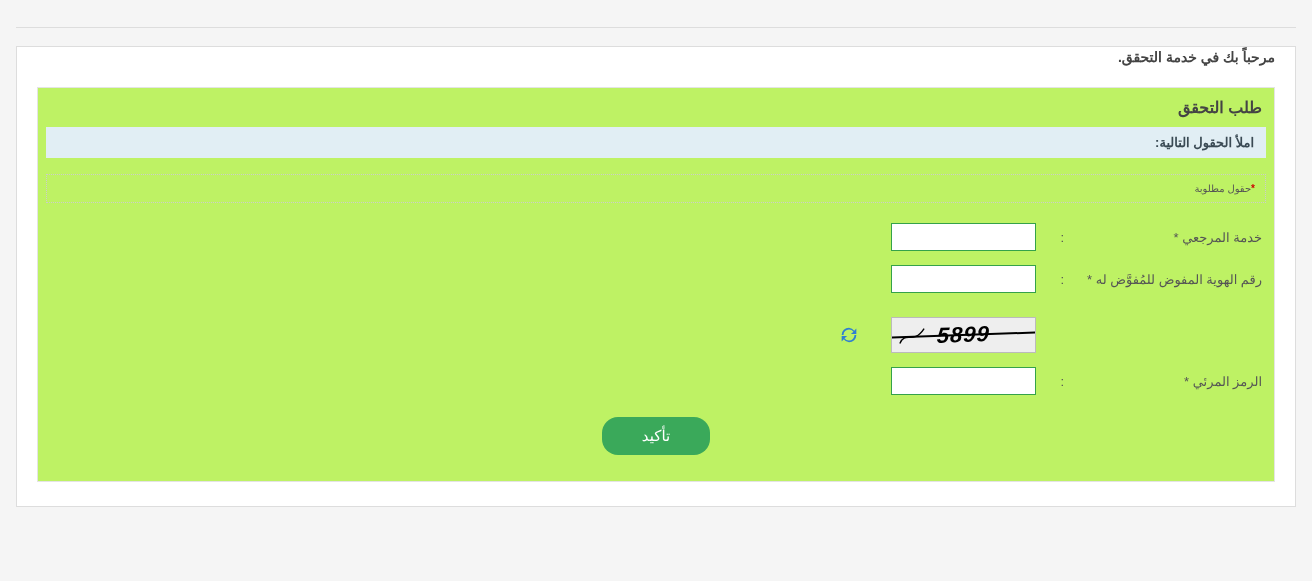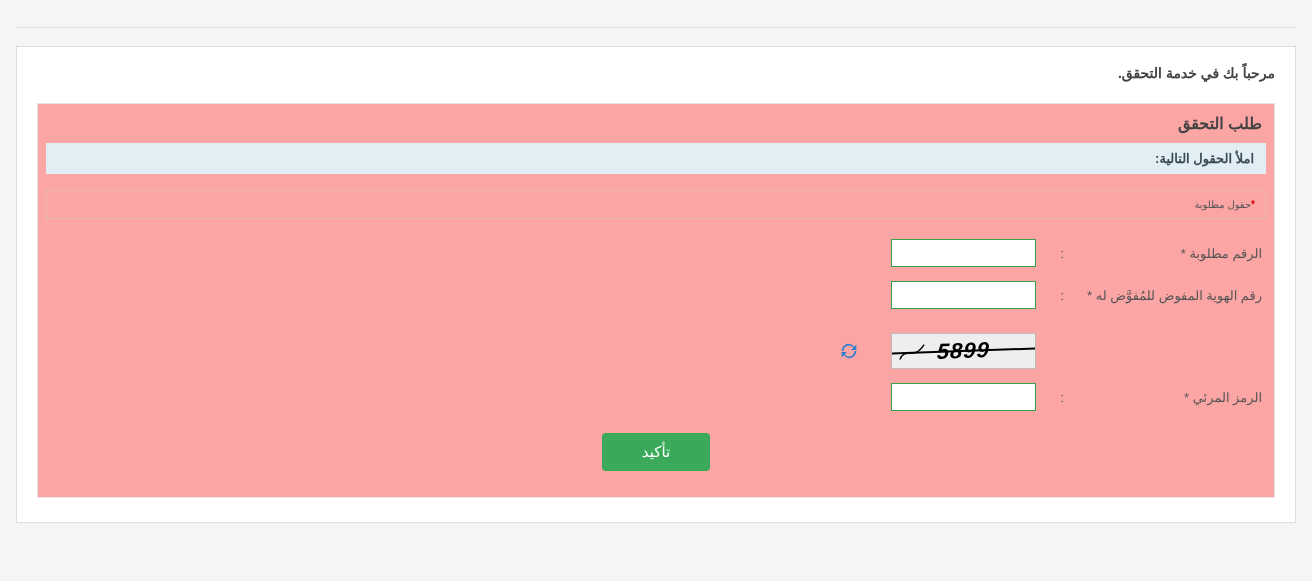--- a/index.html
+++ b/index.html
@@ -23,31 +23,31 @@
   .title {
     font-size: 18px;
     font-weight: bold;
     color: #444;
     margin-bottom: 12px;
     padding-right: 2px;
   }
   .outer-panel {
     background: #fff;
     border: 1px solid #ddd;
-    padding: 18px 20px 24px 20px;
+    padding: 2px 20px 24px 20px;
   }
   .intro-line {
     font-size: 14px;
     font-weight: bold;
     color: #444;
     margin-bottom: 12px;
   }
   .panel2 {
     border: 1px solid #e4e4e4;
-    background: #fca5a5;
+    background: #bef264;
     padding: 0 0 26px 0;
     margin-top: 22px;
   }
   .panel2-title {
     font-size: 16px;
     font-weight: bold;
     color: #444;
     padding: 10px 12px 10px 12px;
   }
   .info-bar {
@@ -145,21 +145,21 @@
   .btn-row {
     display: flex;
     justify-content: center;
     margin-top: 22px;
   }
   .confirm-btn {
     background: #3aa95a;
     color: #fff;
     font-size: 15px;
     border: none;
-    border-radius: 4px;
+    border-radius: 16px;
     padding: 10px 40px;
     cursor: pointer;
   }
 </style>
 </head>
 <body>
 
 <div class="page">
 
   <div class="topstrip"></div>
@@ -175,21 +175,21 @@
 
       <div class="info-bar">املأ الحقول التالية:</div>
 
       <div class="req-bar">
         <span class="ast">*</span><span>حقول مطلوبة</span>
       </div>
 
       <div class="form-area">
 
         <div class="field-row">
-          <div class="field-label">الرقم مطلوبة *</div>
+          <div class="field-label">خدمة المرجعي *</div>
           <div class="colon">:</div>
           <div class="ctrl-cell">
             <input type="text" class="ctrl-input" value="" style="">
           </div>
           <div></div>
         </div>
 
         <div class="field-row">
           <div class="field-label">رقم الهوية المفوض للمُفوَّض له *</div>
           <div class="colon">:</div>

